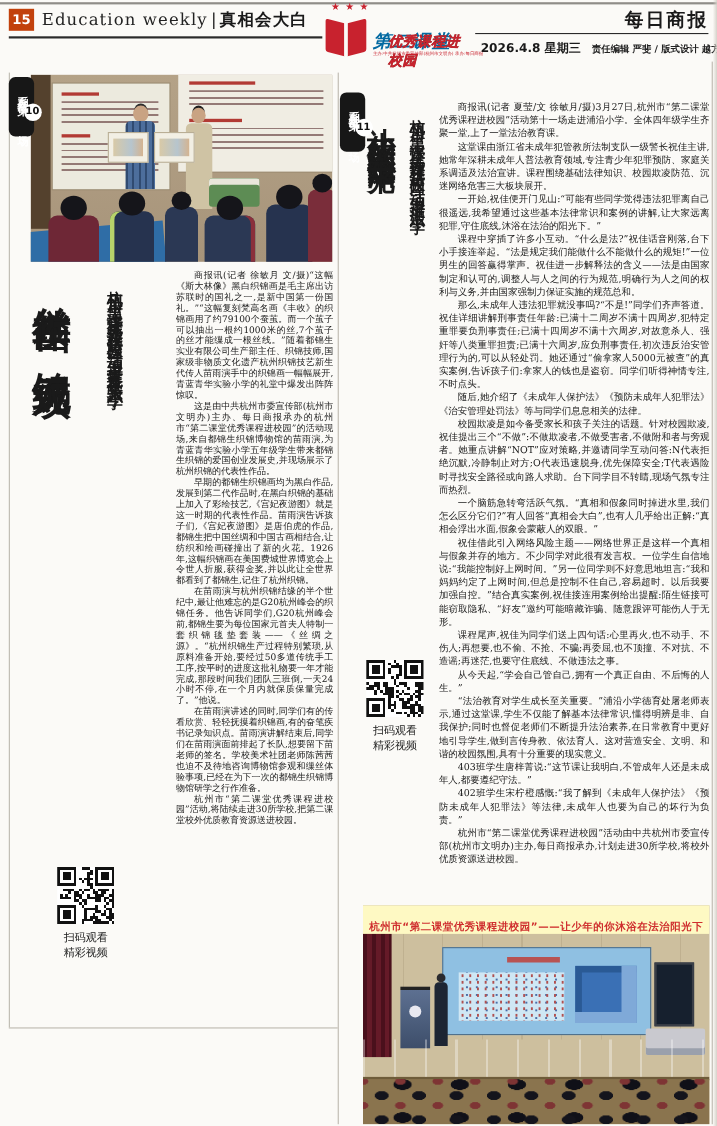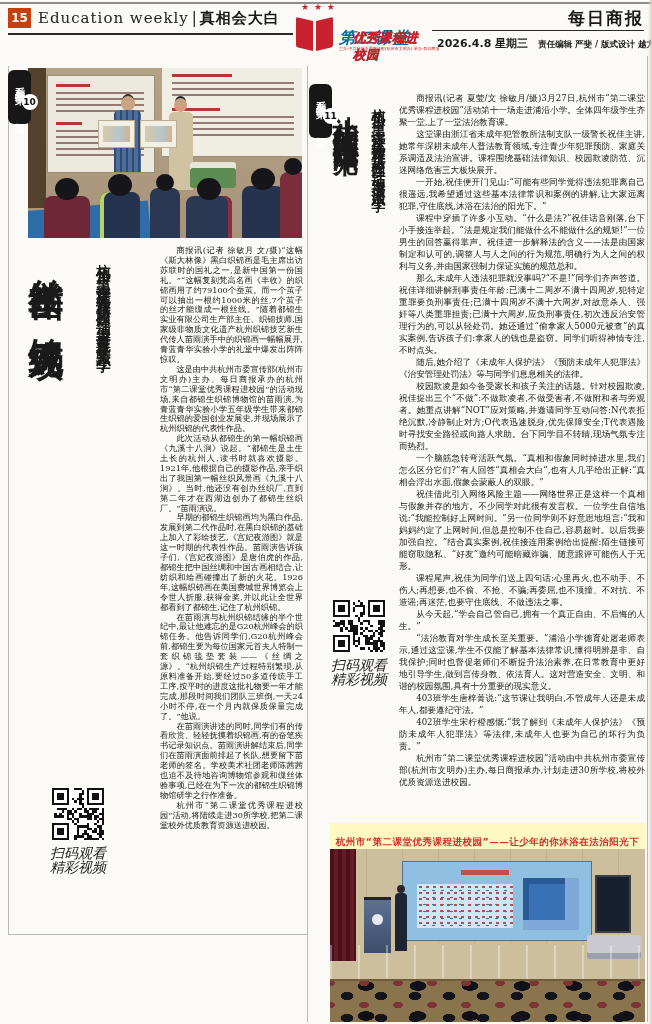--- a/index.html
+++ b/index.html
@@ -52,21 +52,21 @@
 
   
   .body-col { position:absolute; overflow:hidden; font-family:"DejaVu Serif",serif; text-align:justify; color:#191919; }
   .body-col .para { text-indent:2em; }
   .body-l { left:160px; top:246px; width:143px; height:688px; font-size:8.2px; line-height:9.9px; }
   .body-r { left:399px; top:92px; width:246px; height:718px; font-size:8.6px; line-height:12px; }
 
   
   .qr { position:absolute; width:52px; height:52px; }
   .qr svg { width:100%; height:100%; display:block; }
-  .qr-cap { position:absolute; width:90px; text-align:center; font-family:"DejaVu Serif",serif; font-style:italic; font-size:14px; line-height:14px; color:#222; }
+  .qr-cap { position:absolute; width:90px; text-align:center; font-family:"DejaVu Serif",serif; font-size:10px; line-height:14px; color:#222; }
   .qr-l { left:52px; top:788px; } .qr-cap-l { left:33px; top:846px; }
   .qr-r { left:333px; top:600px; } .qr-cap-r { left:314px; top:658px; }
 
   
   .photo1 { position:absolute; left:28px; top:68px; width:274px; height:170px; background:linear-gradient(#b4a287,#a7947a); overflow:hidden; }
   .p1-door { position:absolute; left:0; top:0; width:18px; height:140px; background:#54412d; }
   .p1-screen { position:absolute; left:20px; top:8px; width:106px; height:96px; background:#eceade; box-shadow:0 0 0 1px #9c8c72; }
   .p1-board { position:absolute; left:134px; top:0; width:140px; height:88px; background:#f0ede3; box-shadow:0 1px 0 #9c8c72; }
   .txln { position:absolute; background:repeating-linear-gradient(180deg, rgba(100,60,60,.65) 0 1.6px, transparent 1.6px 6px); }
   .txred { position:absolute; background:#b23a34; height:3px; }
@@ -180,21 +180,20 @@
     <div class="kid" style="left:214px;top:118px;width:42px;height:56px;background:#26334f;"></div>
     <div class="kid small" style="left:252px;top:104px;width:26px;height:70px;background:#7a2d3a;"></div>
   </div>
 
   <div class="headline-l v">丝缕作画,锦绣无双</div>
   <div class="subtitle-l v">杭州市『第二课堂优秀课程进校园』活动走进青蓝青华实验小学</div>
 
   <div class="body-col body-l">
       <p class="para">商报讯(记者 徐敏月 文/摄)“这幅《斯大林像》黑白织锦画是毛主席出访苏联时的国礼之一,是新中国第一份国礼。”“这幅复刻梵高名画《丰收》的织锦画用了约79100个蚕茧。而一个茧子可以抽出一根约1000米的丝,7个茧子的丝才能缫成一根丝线。”随着都锦生实业有限公司生产部主任、织锦技师,国家级非物质文化遗产杭州织锦技艺新生代传人苗雨演手中的织锦画一幅幅展开,青蓝青华实验小学的礼堂中爆发出阵阵惊叹。</p>
       <p class="para">这是由中共杭州市委宣传部(杭州市文明办)主办、每日商报承办的杭州市“第二课堂优秀课程进校园”的活动现场,来自都锦生织锦博物馆的苗雨演,为青蓝青华实验小学五年级学生带来都锦生织锦的爱国创业发展史,并现场展示了杭州织锦的代表性作品。</p>
-      <p class="para">此次活动从都锦生的第一幅织锦画《九溪十八涧》说起。“都锦生是土生土长的杭州人,读书时就喜欢摄影。1921年,他根据自己的摄影作品,亲手织出了我国第一幅丝织风景画《九溪十八涧》。当时,他还没有创办丝织厂,直到第二年才在西湖边创办了都锦生丝织厂。”苗雨演说。</p>
       <p class="para">早期的都锦生织锦画均为黑白作品,发展到第二代作品时,在黑白织锦的基础上加入了彩绘技艺,《宫妃夜游图》就是这一时期的代表性作品。苗雨演告诉孩子们,《宫妃夜游图》是唐伯虎的作品,都锦生把中国丝绸和中国古画相结合,让纺织和绘画碰撞出了新的火花。1926年,这幅织锦画在美国费城世界博览会上令世人折服,获得金奖,并以此让全世界都看到了都锦生,记住了杭州织锦。</p>
       <p class="para">在苗雨演与杭州织锦结缘的半个世纪中,最让他难忘的是G20杭州峰会的织锦任务。他告诉同学们,G20杭州峰会前,都锦生要为每位国家元首夫人特制一套织锦毯垫套装——《丝绸之源》。“杭州织锦生产过程特别繁琐,从原料准备开始,要经过50多道传统手工工序,按平时的进度这批礼物要一年才能完成,那段时间我们团队三班倒,一天24小时不停,在一个月内就保质保量完成了。”他说。</p>
       <p class="para">在苗雨演讲述的同时,同学们有的传看欣赏、轻轻抚摸着织锦画,有的奋笔疾书记录知识点。苗雨演讲解结束后,同学们在苗雨演面前排起了长队,想要留下苗老师的签名。学校美术社团老师陈茜茜也迫不及待地咨询博物馆参观和缫丝体验事项,已经在为下一次的都锦生织锦博物馆研学之行作准备。</p>
       <p class="para">杭州市“第二课堂优秀课程进校园”活动,将陆续走进30所学校,把第二课堂校外优质教育资源送进校园。</p>
     </div>
 
   <div class="qr qr-l">
       <svg viewBox="0 0 21 21" xmlns="http://www.w3.org/2000/svg" fill="#111" shape-rendering="crispEdges">
         <rect fill="#fff" x="0" y="0" width="21" height="21"></rect>
         <rect x="9" y="0" width="1" height="1"></rect>

